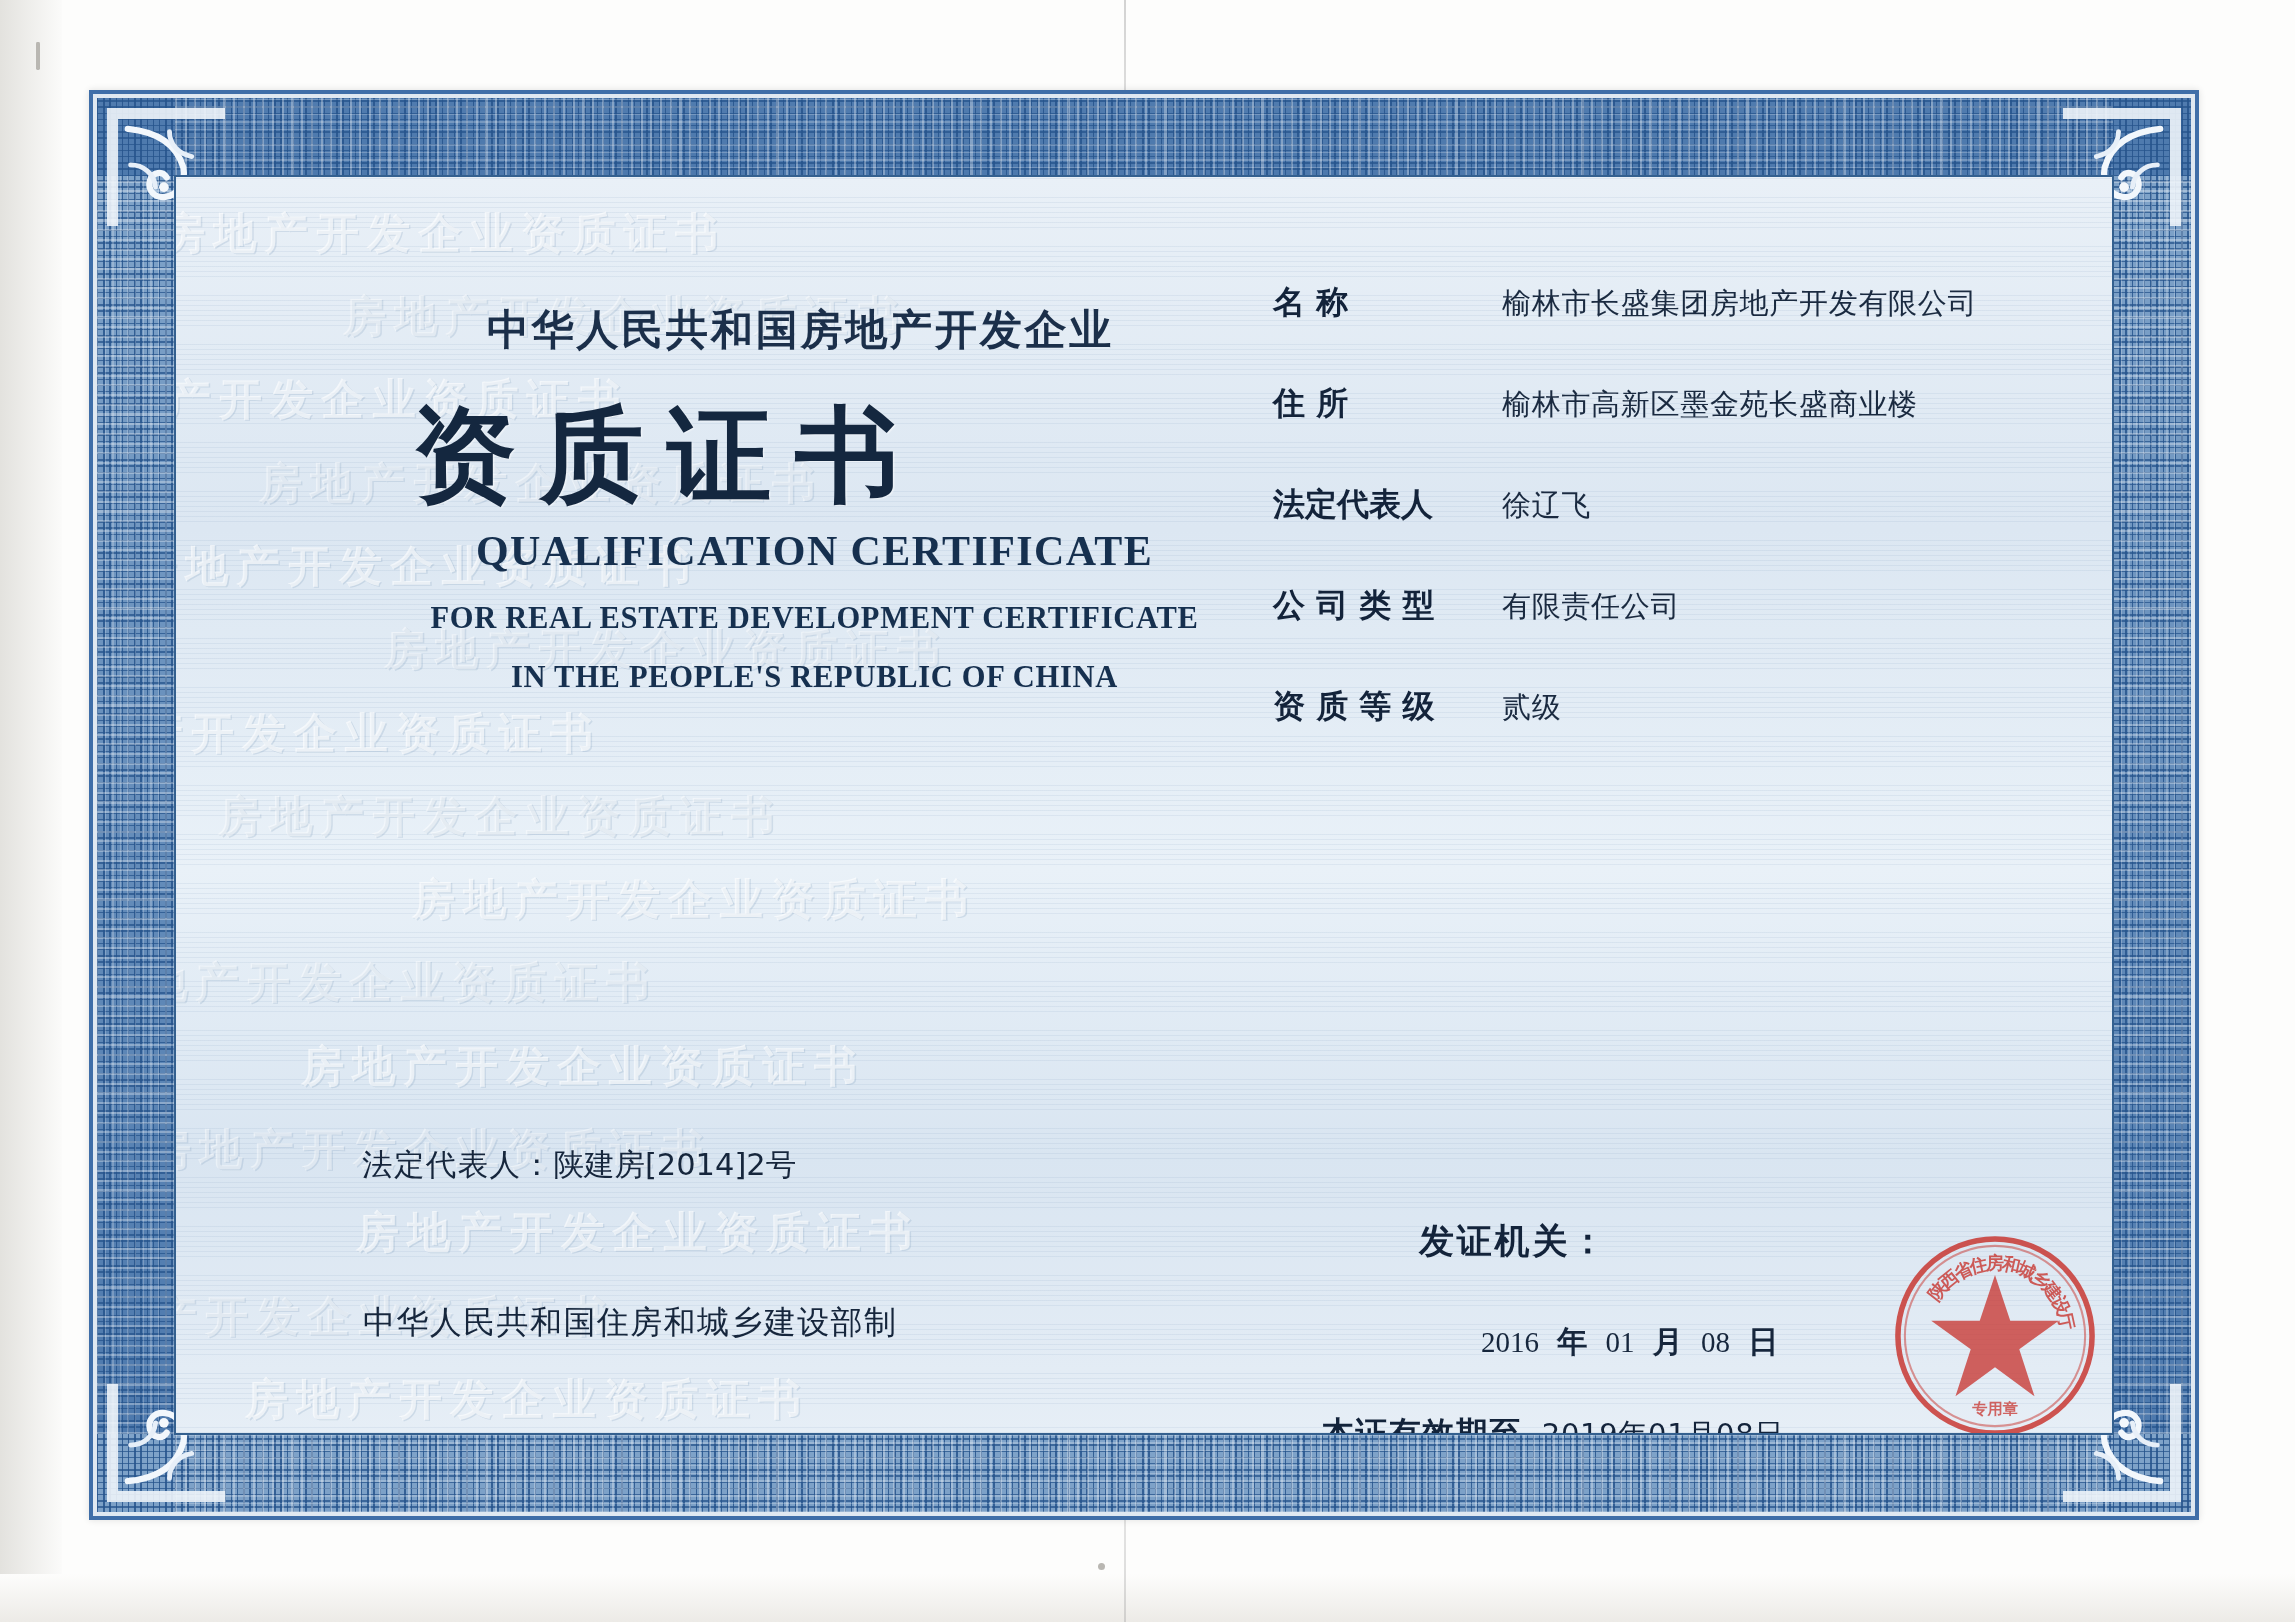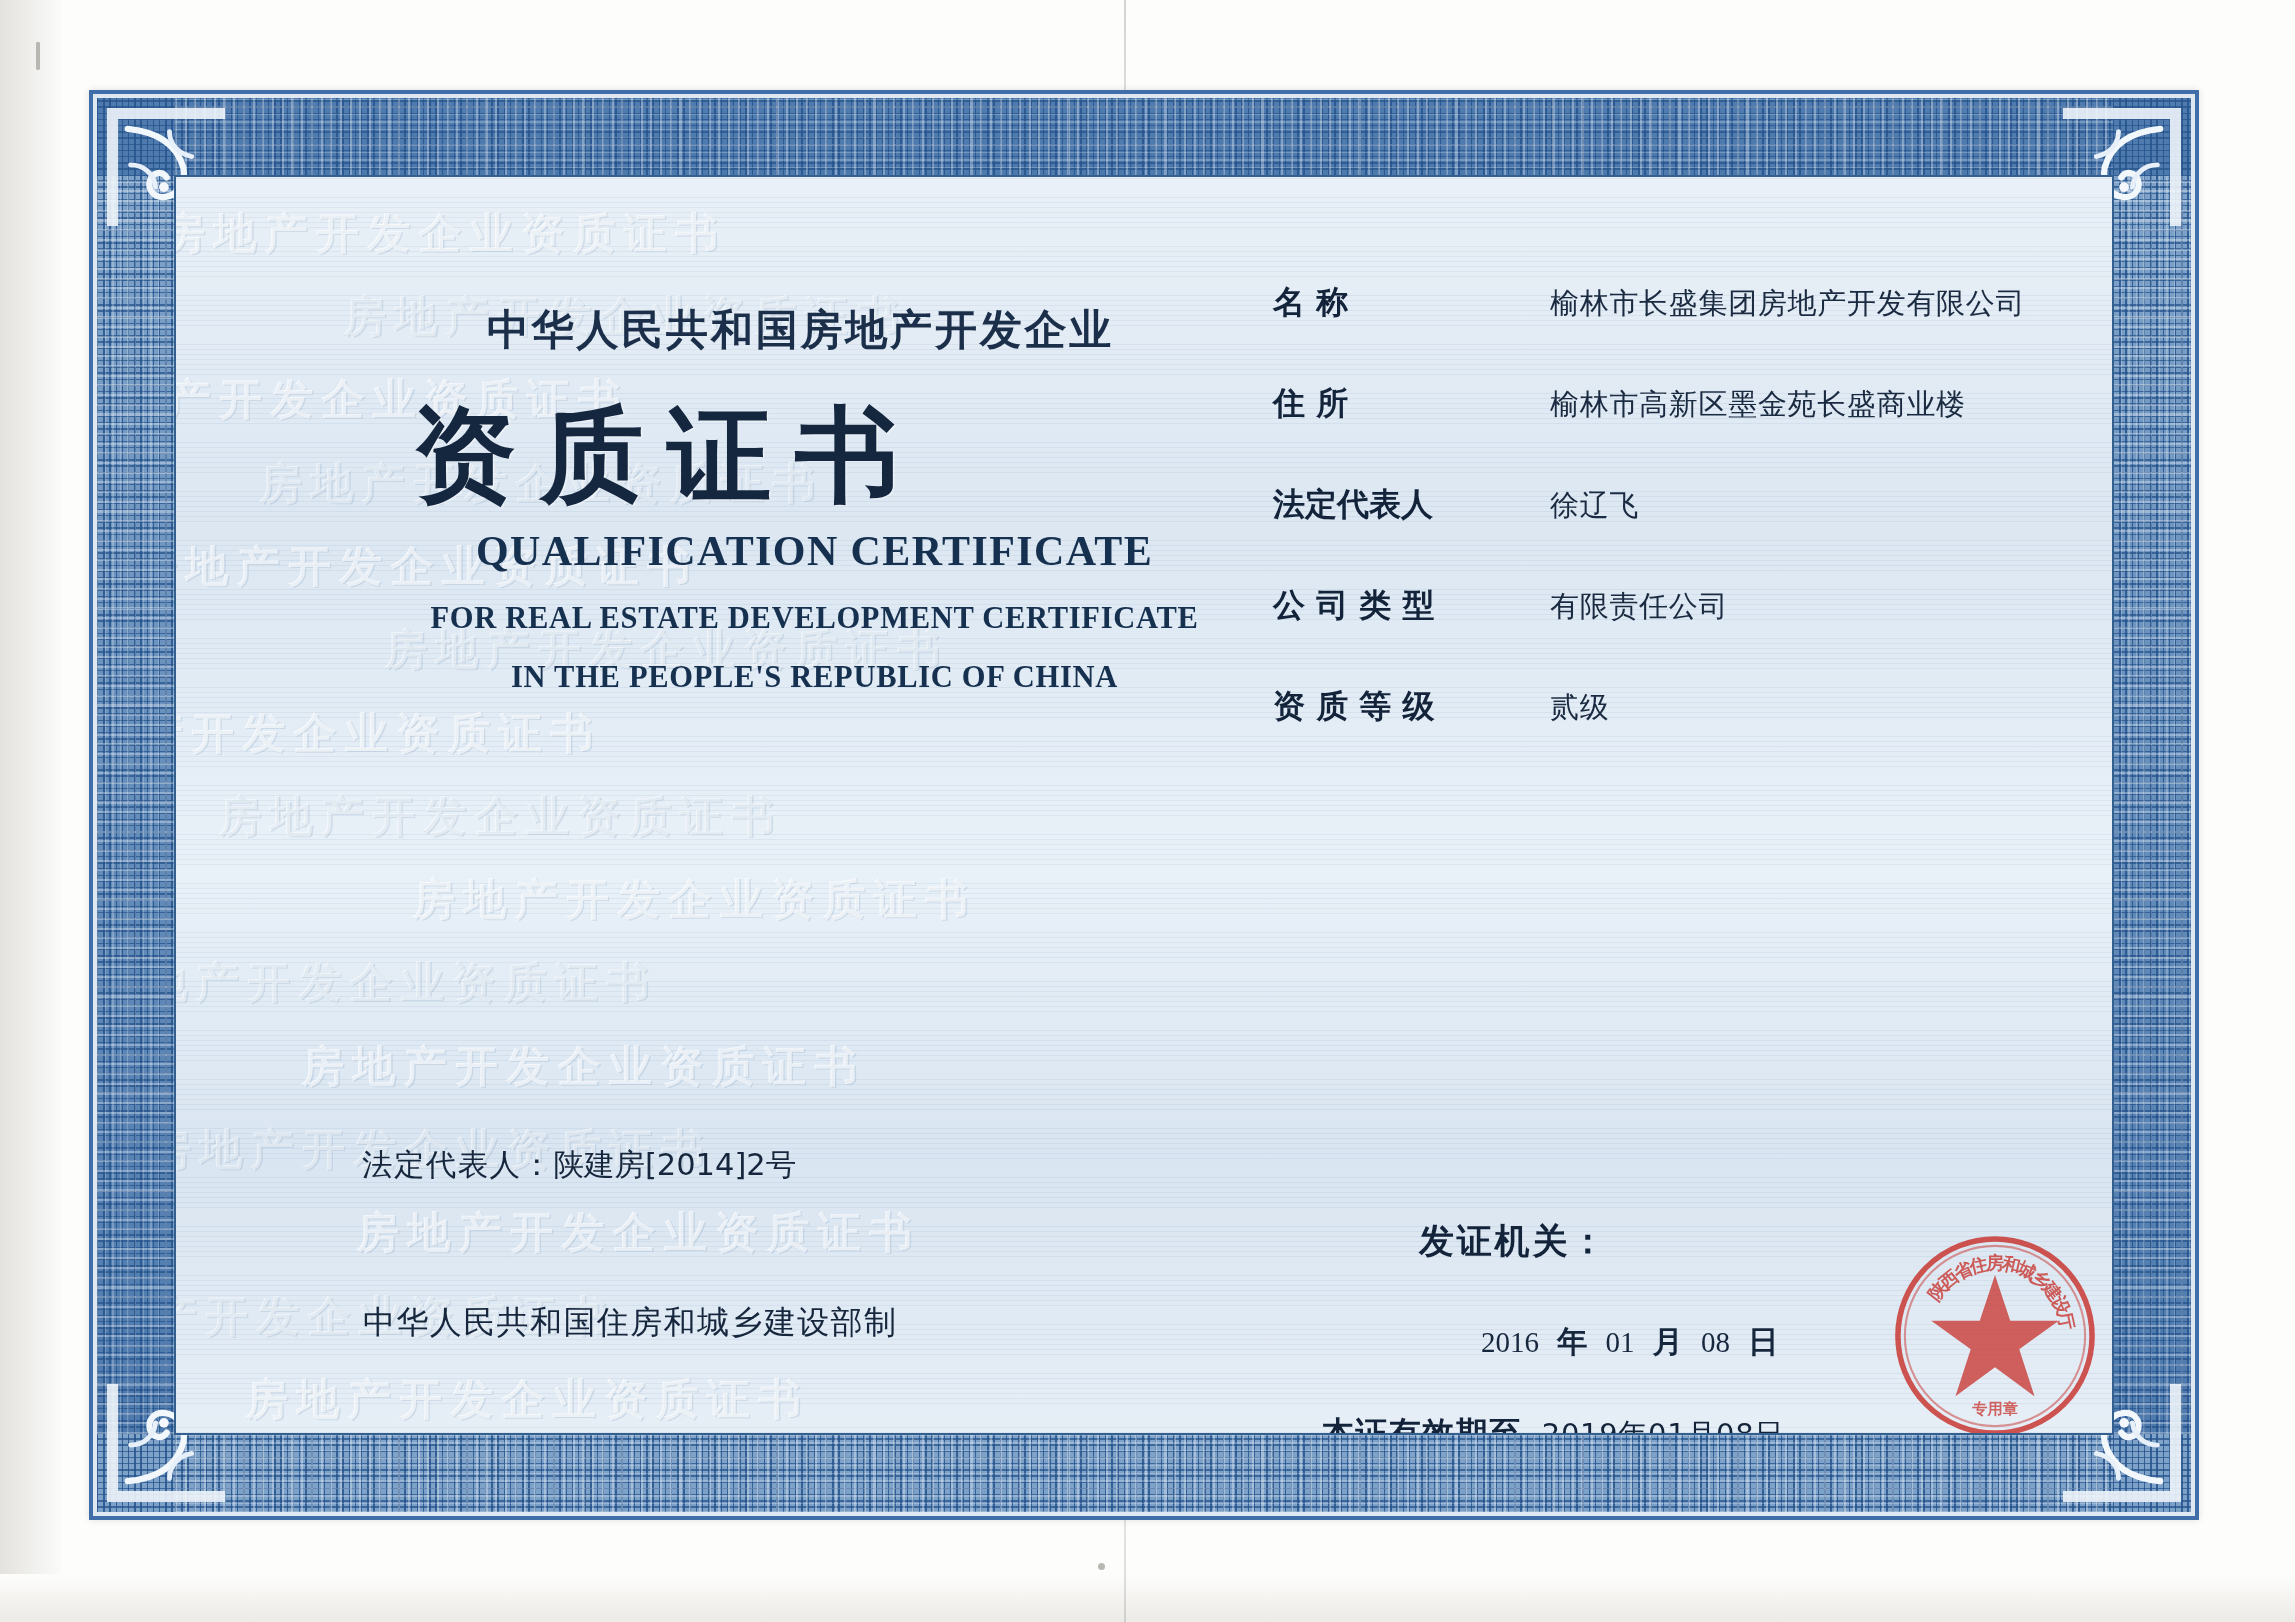--- a/index.html
+++ b/index.html
@@ -209,21 +209,20 @@
     position: absolute;
     left: 1097px;
     top: 104px;
     width: 861px;
   }
   .field {
     display: flex;
     align-items: baseline;
     margin-bottom: 57px;
     white-space: nowrap;
-    gap: 48px;
   }
   .f-label {
     font-family: "DejaVu Sans", sans-serif;
     font-size: 32px;
     font-weight: 700;
     color: #13233a;
     width: 229px;
     display: inline-block;
   }
   .f-label.sp4 { letter-spacing: 0px; }

